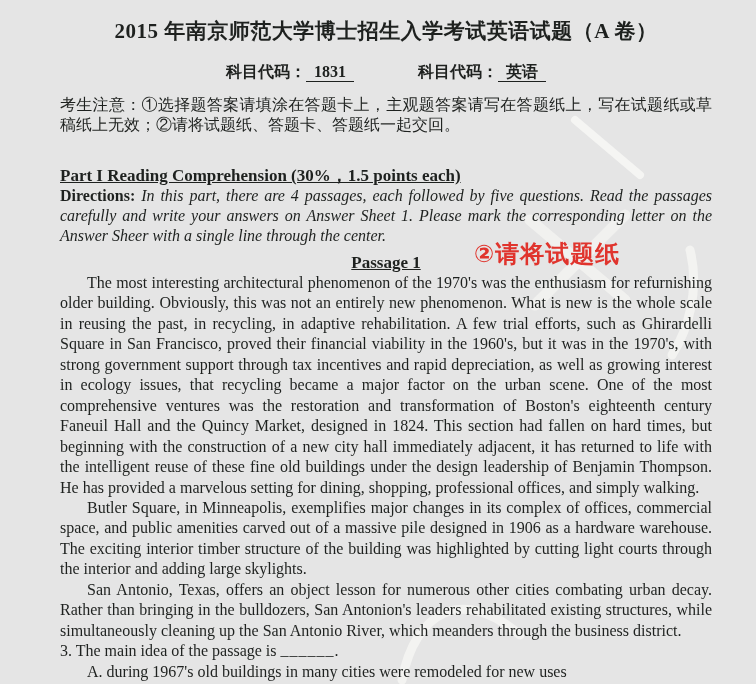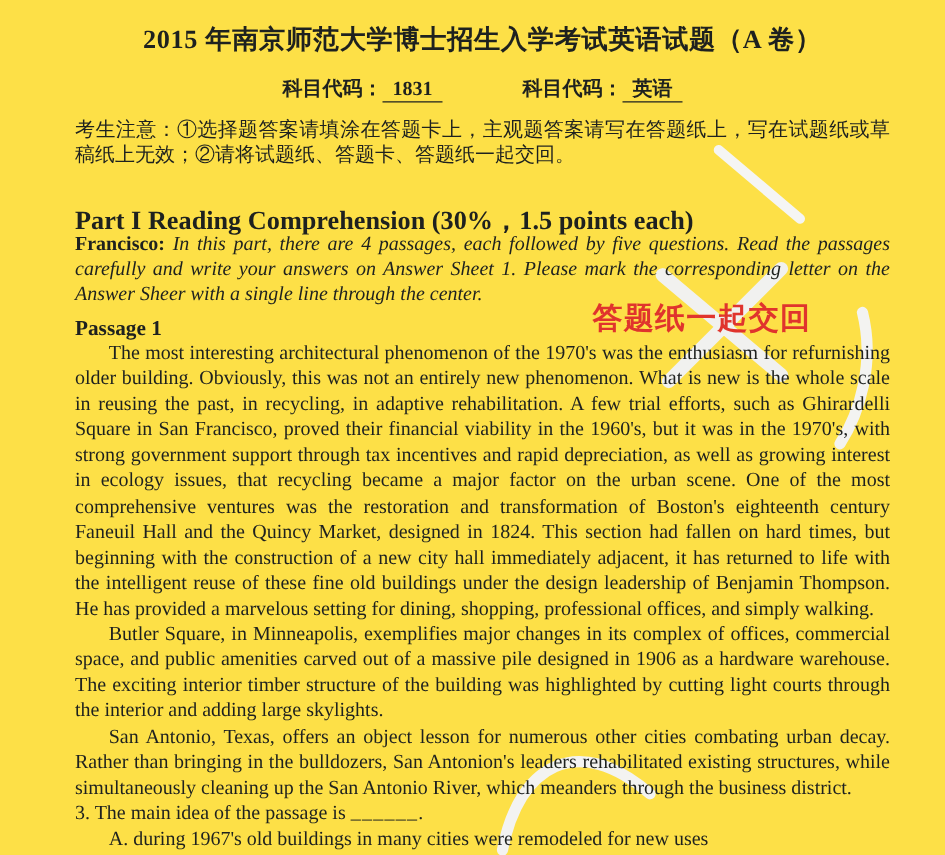--- a/index.html
+++ b/index.html
@@ -1,21 +1,21 @@
 <!DOCTYPE html>
 <html><head>
 <meta charset="utf-8">
 <style>
   html, body { margin: 0; padding: 0; background: #ffffff; }
   .page {
     position: relative;
     width: 756px;
     height: 684px;
     box-sizing: border-box;
-    background: #fde047;
+    background: #e5e5e5;
     padding: 12px 44px 0 60px;
     overflow: hidden;
     font-family: "Liberation Serif", "DejaVu Serif", serif;
     color: #1e211f;
   }
   .scanlayer { filter: blur(0.2px); }
   .title {
     text-align: center;
     font-size: 21px;
     font-weight: bold;
@@ -35,38 +35,41 @@
     padding: 0 8px 1px 8px;
   }
   .subject-gap { display: inline-block; width: 64px; }
   .notice {
     font-size: 16px;
     line-height: 20px;
     margin-top: 12px;
     text-align: justify;
   }
   .part-heading {
-    font-size: 21px;
+    font-size: 17px;
     font-weight: bold;
     margin-top: 31px;
     line-height: 20px;
+    text-decoration: underline;
   }
   .directions {
     margin: 0;
     font-size: 16px;
     line-height: 20px;
     text-align: justify;
   }
   .directions .dir-label { font-weight: bold; font-style: normal; }
   .directions .dir-text  { font-style: italic; }
   .passage-heading {
+    text-align: center;
     font-weight: bold;
     font-size: 17px;
     margin-top: 7px;
     line-height: 20px;
+    text-decoration: underline;
   }
   .body-para {
     margin: 0;
     font-size: 16px;
     line-height: 20.45px;
     text-align: justify;
     text-indent: 27px;
   }
   .question-line {
     margin: 0;
@@ -121,29 +124,29 @@
     <div class="title">2015 年南京师范大学博士招生入学考试英语试题（A 卷）</div>
 
     <div class="subject-line">
       <span>科目代码：</span><span class="u">1831</span><span class="subject-gap"></span><span>科目代码：</span><span class="u">英语</span>
     </div>
 
     <div class="notice">考生注意：①选择题答案请填涂在答题卡上，主观题答案请写在答题纸上，写在试题纸或草稿纸上无效；②请将试题纸、答题卡、答题纸一起交回。</div>
 
     <div class="part-heading">Part I Reading Comprehension (30%，1.5 points each)</div>
 
-    <p class="directions"><span class="dir-label">Francisco:</span><span class="dir-text"> <i>In this part, there are 4 passages, each followed by five questions. Read the passages carefully and write your answers on Answer Sheet 1. Please mark the corresponding letter on the Answer Sheer with a single line through the center.</i></span></p>
+    <p class="directions"><span class="dir-label">Directions:</span><span class="dir-text"> <i>In this part, there are 4 passages, each followed by five questions. Read the passages carefully and write your answers on Answer Sheet 1. Please mark the corresponding letter on the Answer Sheer with a single line through the center.</i></span></p>
 
     <div class="passage-heading">Passage 1</div>
 
     <p class="body-para">The most interesting architectural phenomenon of the 1970's was the enthusiasm for refurnishing older building. Obviously, this was not an entirely new phenomenon. What is new is the whole scale in reusing the past, in recycling, in adaptive rehabilitation. A few trial efforts, such as Ghirardelli Square in San Francisco, proved their financial viability in the 1960's, but it was in the 1970's, with strong government support through tax incentives and rapid depreciation, as well as growing interest in ecology issues, that recycling became a major factor on the urban scene. One of the most comprehensive ventures was the restoration and transformation of Boston's eighteenth century Faneuil Hall and the Quincy Market, designed in 1824. This section had fallen on hard times, but beginning with the construction of a new city hall immediately adjacent, it has returned to life with the intelligent reuse of these fine old buildings under the design leadership of Benjamin Thompson. He has provided a marvelous setting for dining, shopping, professional offices, and simply walking.</p>
     <p class="body-para">Butler Square, in Minneapolis, exemplifies major changes in its complex of offices, commercial space, and public amenities carved out of a massive pile designed in 1906 as a hardware warehouse. The exciting interior timber structure of the building was highlighted by cutting light courts through the interior and adding large skylights.</p>
     <p class="body-para">San Antonio, Texas, offers an object lesson for numerous other cities combating urban decay. Rather than bringing in the bulldozers, San Antonion's leaders rehabilitated existing structures, while simultaneously cleaning up the San Antonio River, which meanders through the business district.</p>
 
     <p class="question-line"><span>3. The main idea of the passage is </span><span class="blank">______</span><span>.</span></p>
 
     <p class="cutoff-option">A. during 1967's old buildings in many cities were remodeled for new uses</p>
 
   </div>
 
-  <div class="red-watermark">答题纸一起交回</div>
+  <div class="red-watermark">②请将试题纸</div>
 
 </div>
 
 </body></html>

